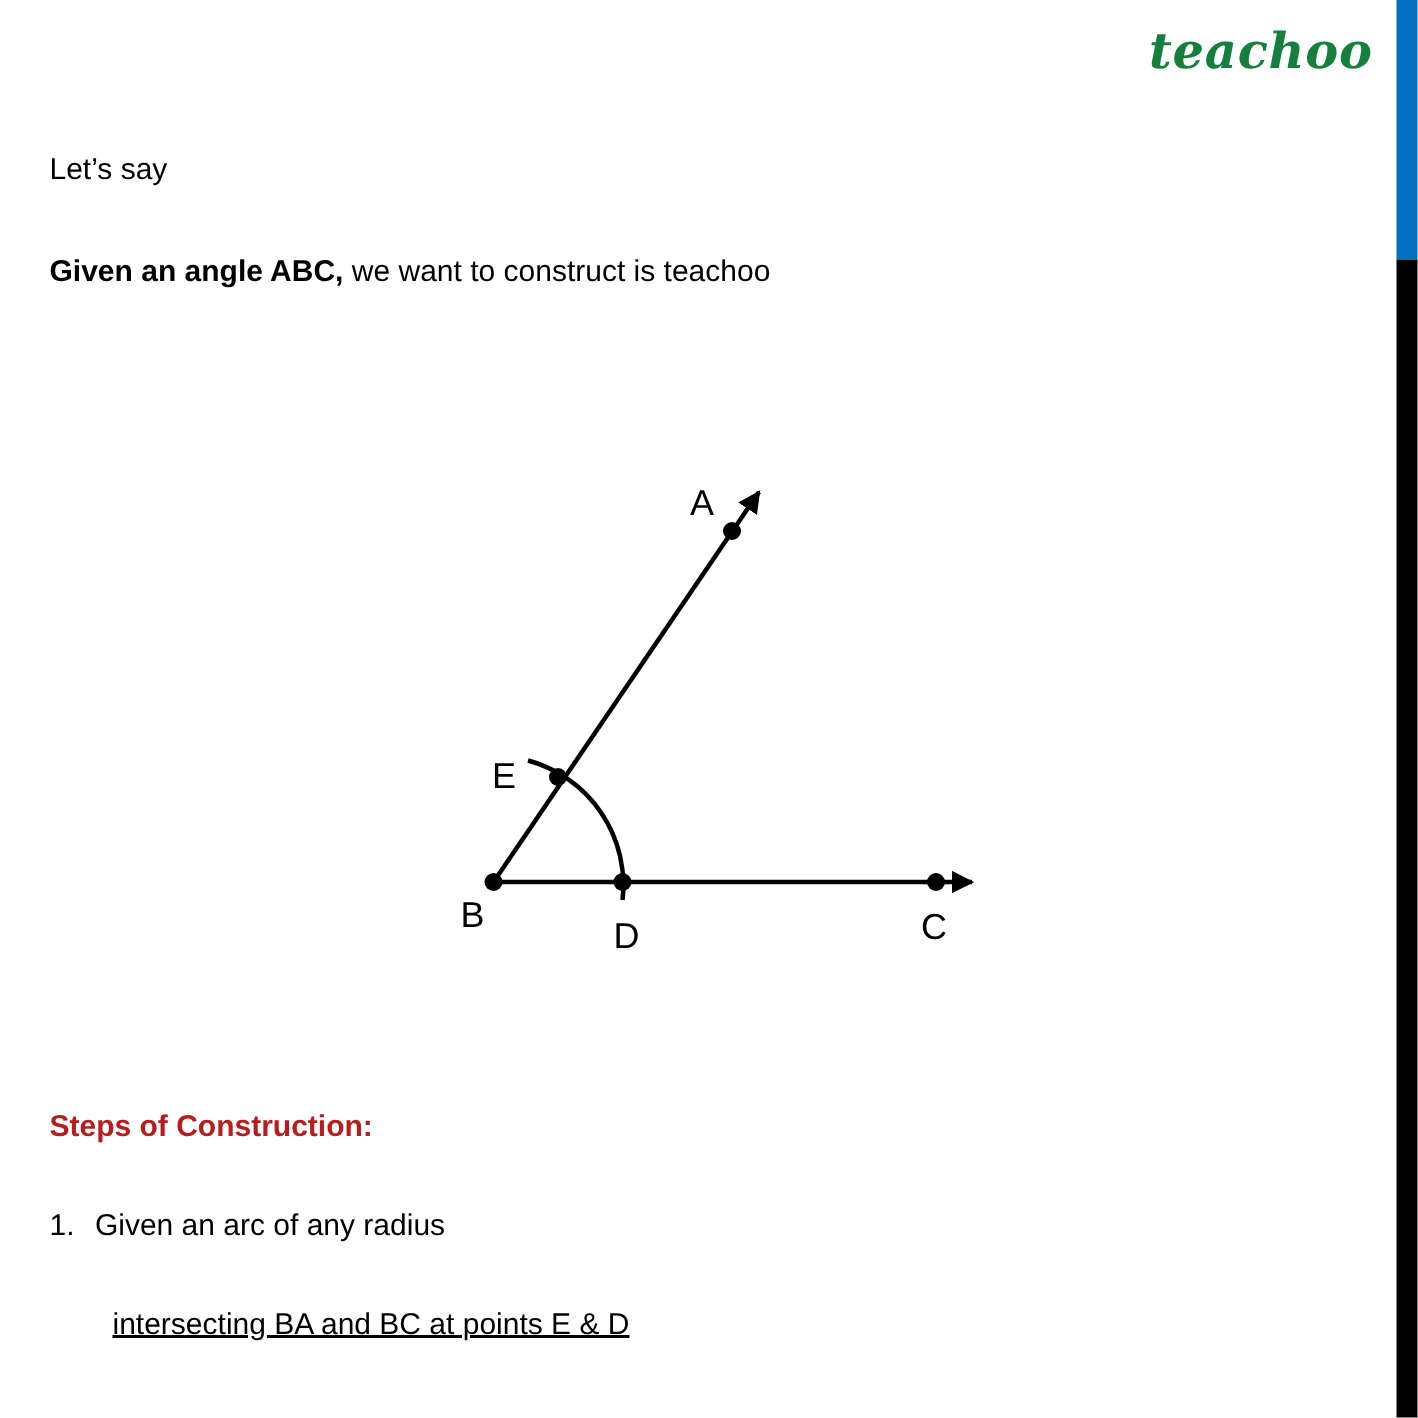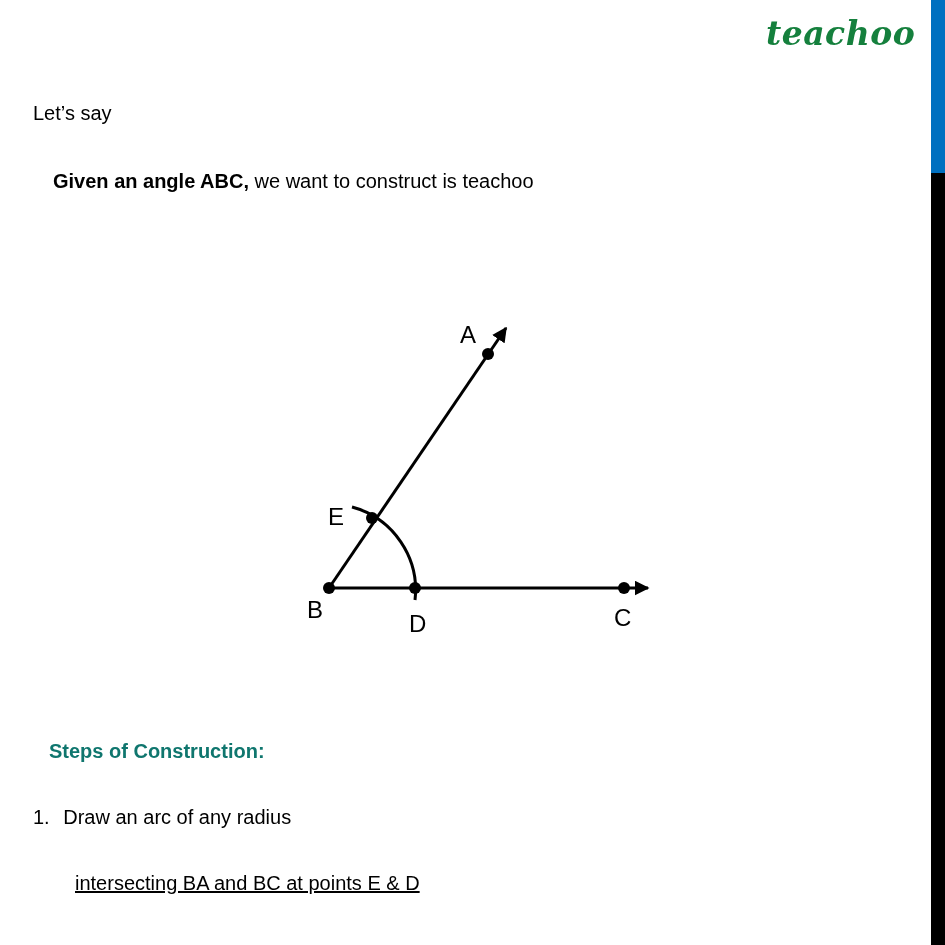--- a/index.html
+++ b/index.html
@@ -17,22 +17,22 @@
       position: absolute; left: 931px; top: 0; width: 14px; height: 173px;
       background: #0070C0;
     }
     .side-bar-black {
       position: absolute; left: 931px; top: 173px; width: 14px; height: 772px;
       background: #000;
     }
     .line {
       position: absolute; left: 33px; font-size: 20px; white-space: nowrap;
     }
-    .bold { font-weight: bold; margin-left: 20px; }
-    .heading { color: #0f766e; font-weight: bold; margin-left: 16px; }
+    .bold { font-weight: bold; }
+    .heading { color: #b91c1c; font-weight: bold; }
     .diagram { position: absolute; left: 0; top: 0; }
     .lbl { font-family: "Liberation Sans", sans-serif; font-size: 24px; fill: #000; }
   </style>
 </head>
 <body>
 
 <div class="logo">teachoo</div>
 <div class="side-bar-blue"></div>
 <div class="side-bar-black"></div>
 
@@ -61,15 +61,15 @@
   <text class="lbl" x="460" y="343">A</text>
   <text class="lbl" x="307" y="618">B</text>
   <text class="lbl" x="614" y="626">C</text>
   <text class="lbl" x="409" y="632">D</text>
   <text class="lbl" x="328" y="525">E</text>
 </svg>
 
 <div class="line heading" style="top:740px;">Steps of Construction:</div>
 <div class="line" style="top:806px;">
   <span>1.</span>
-  <span style="margin-left:8px;">Draw an arc of any radius</span>
+  <span style="margin-left:8px;">Given an arc of any radius</span>
 </div>
 <div class="line" style="top:872px; left:75px;text-decoration:underline;">intersecting BA and BC at points E &amp; D</div>
 
 </body></html>

